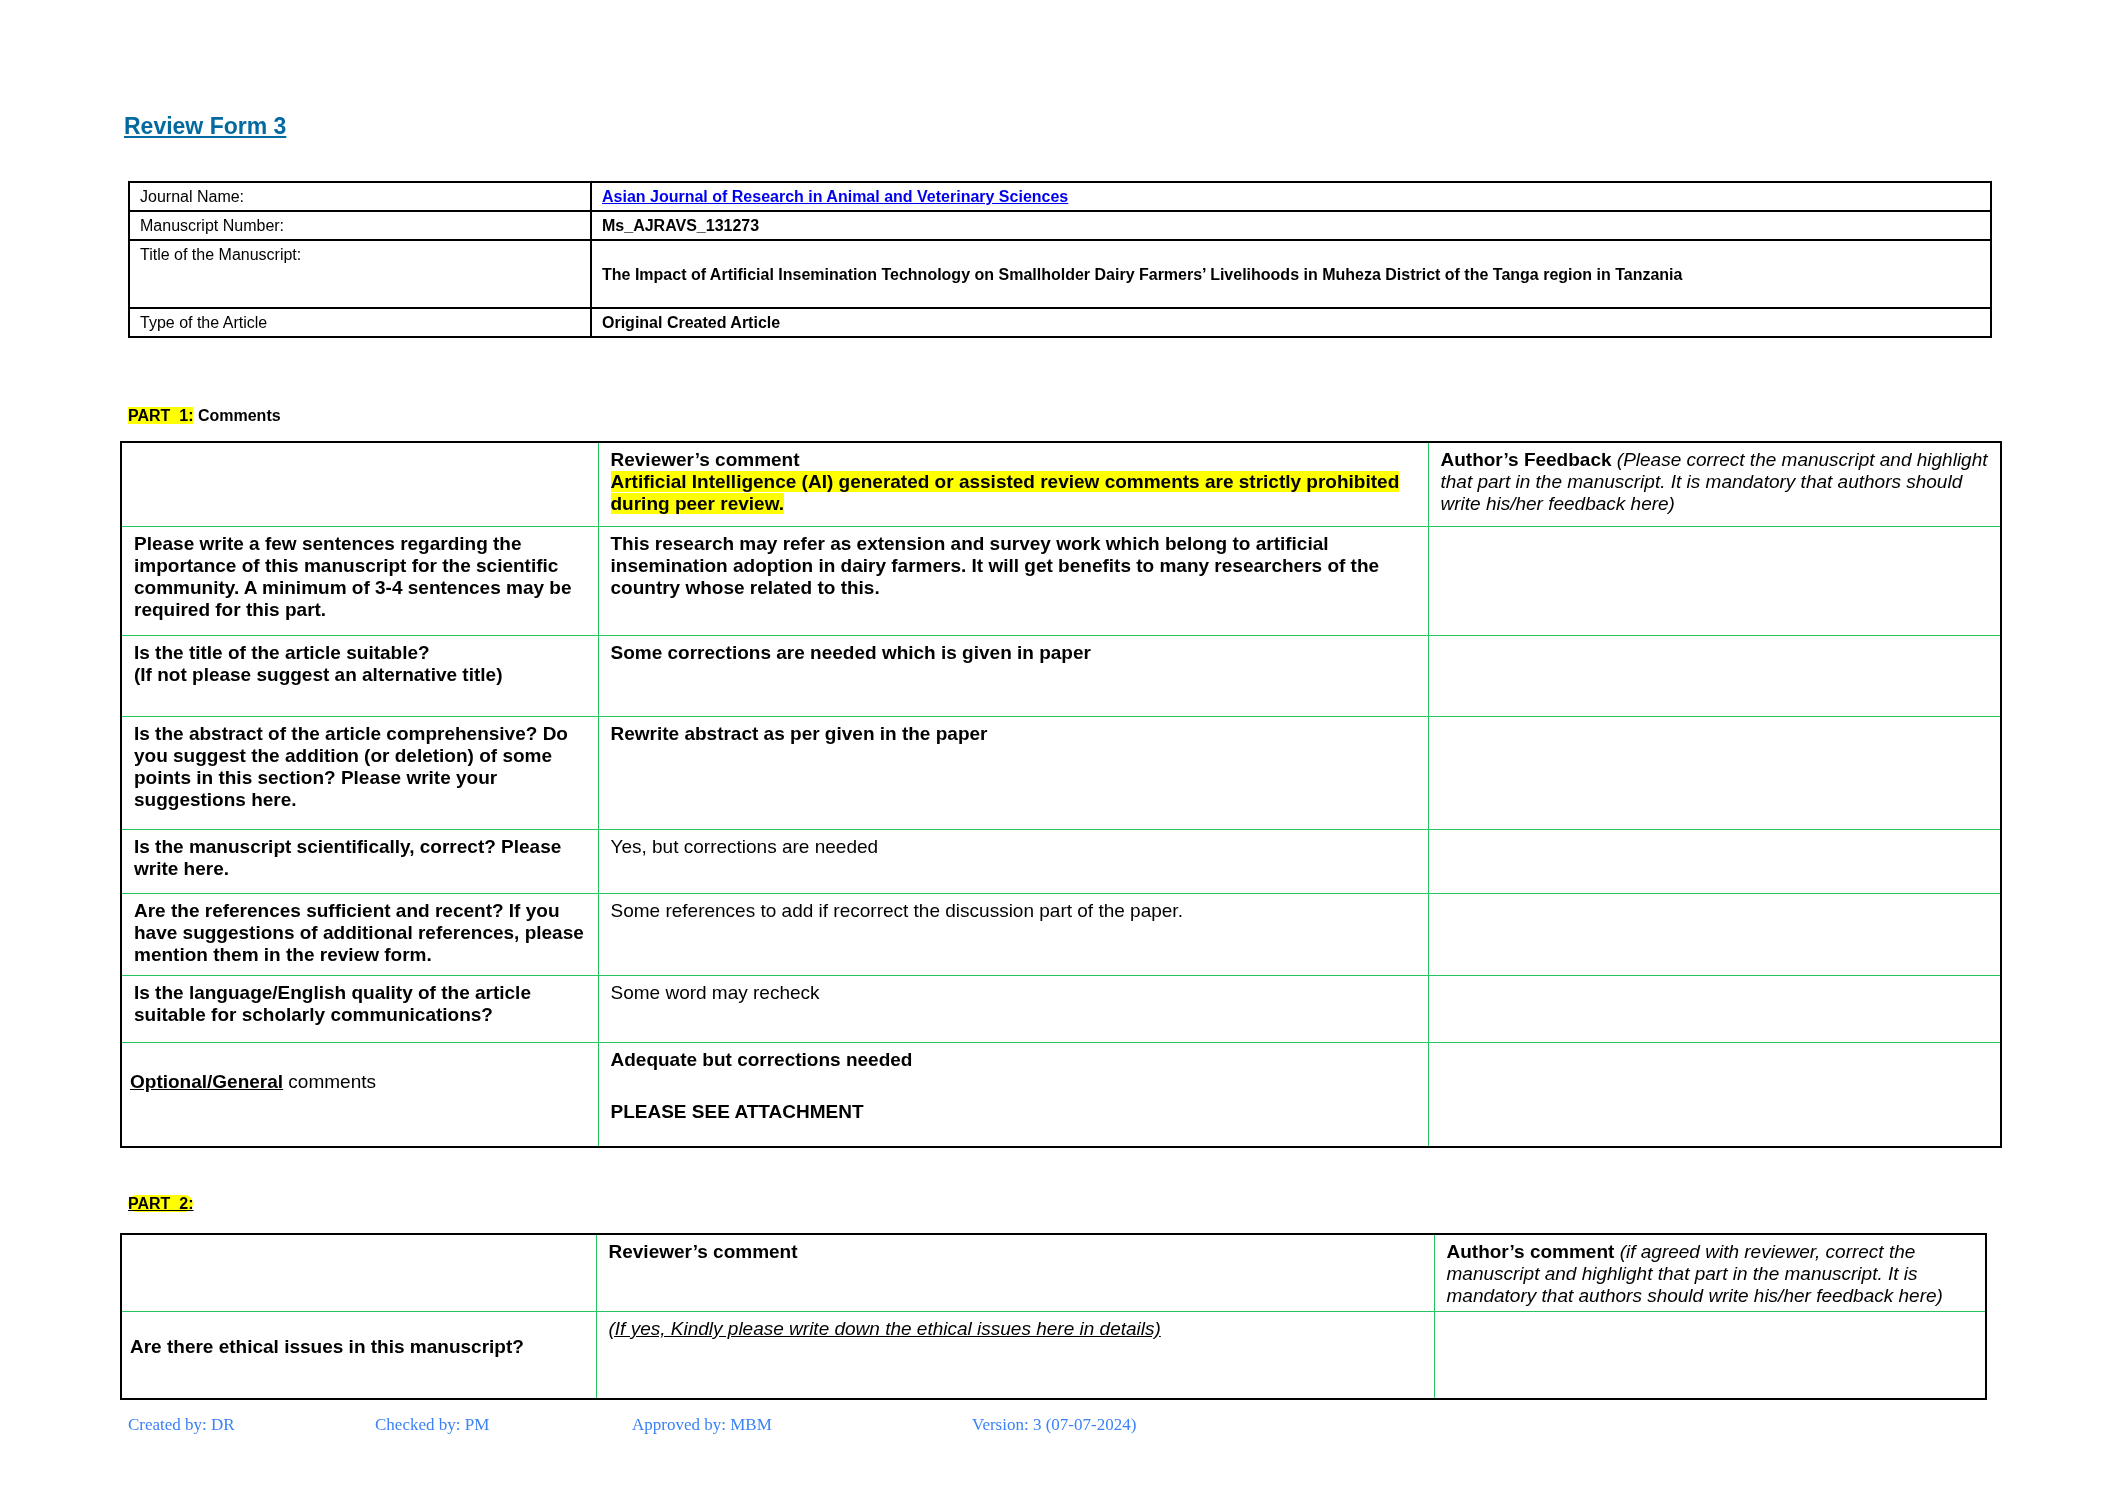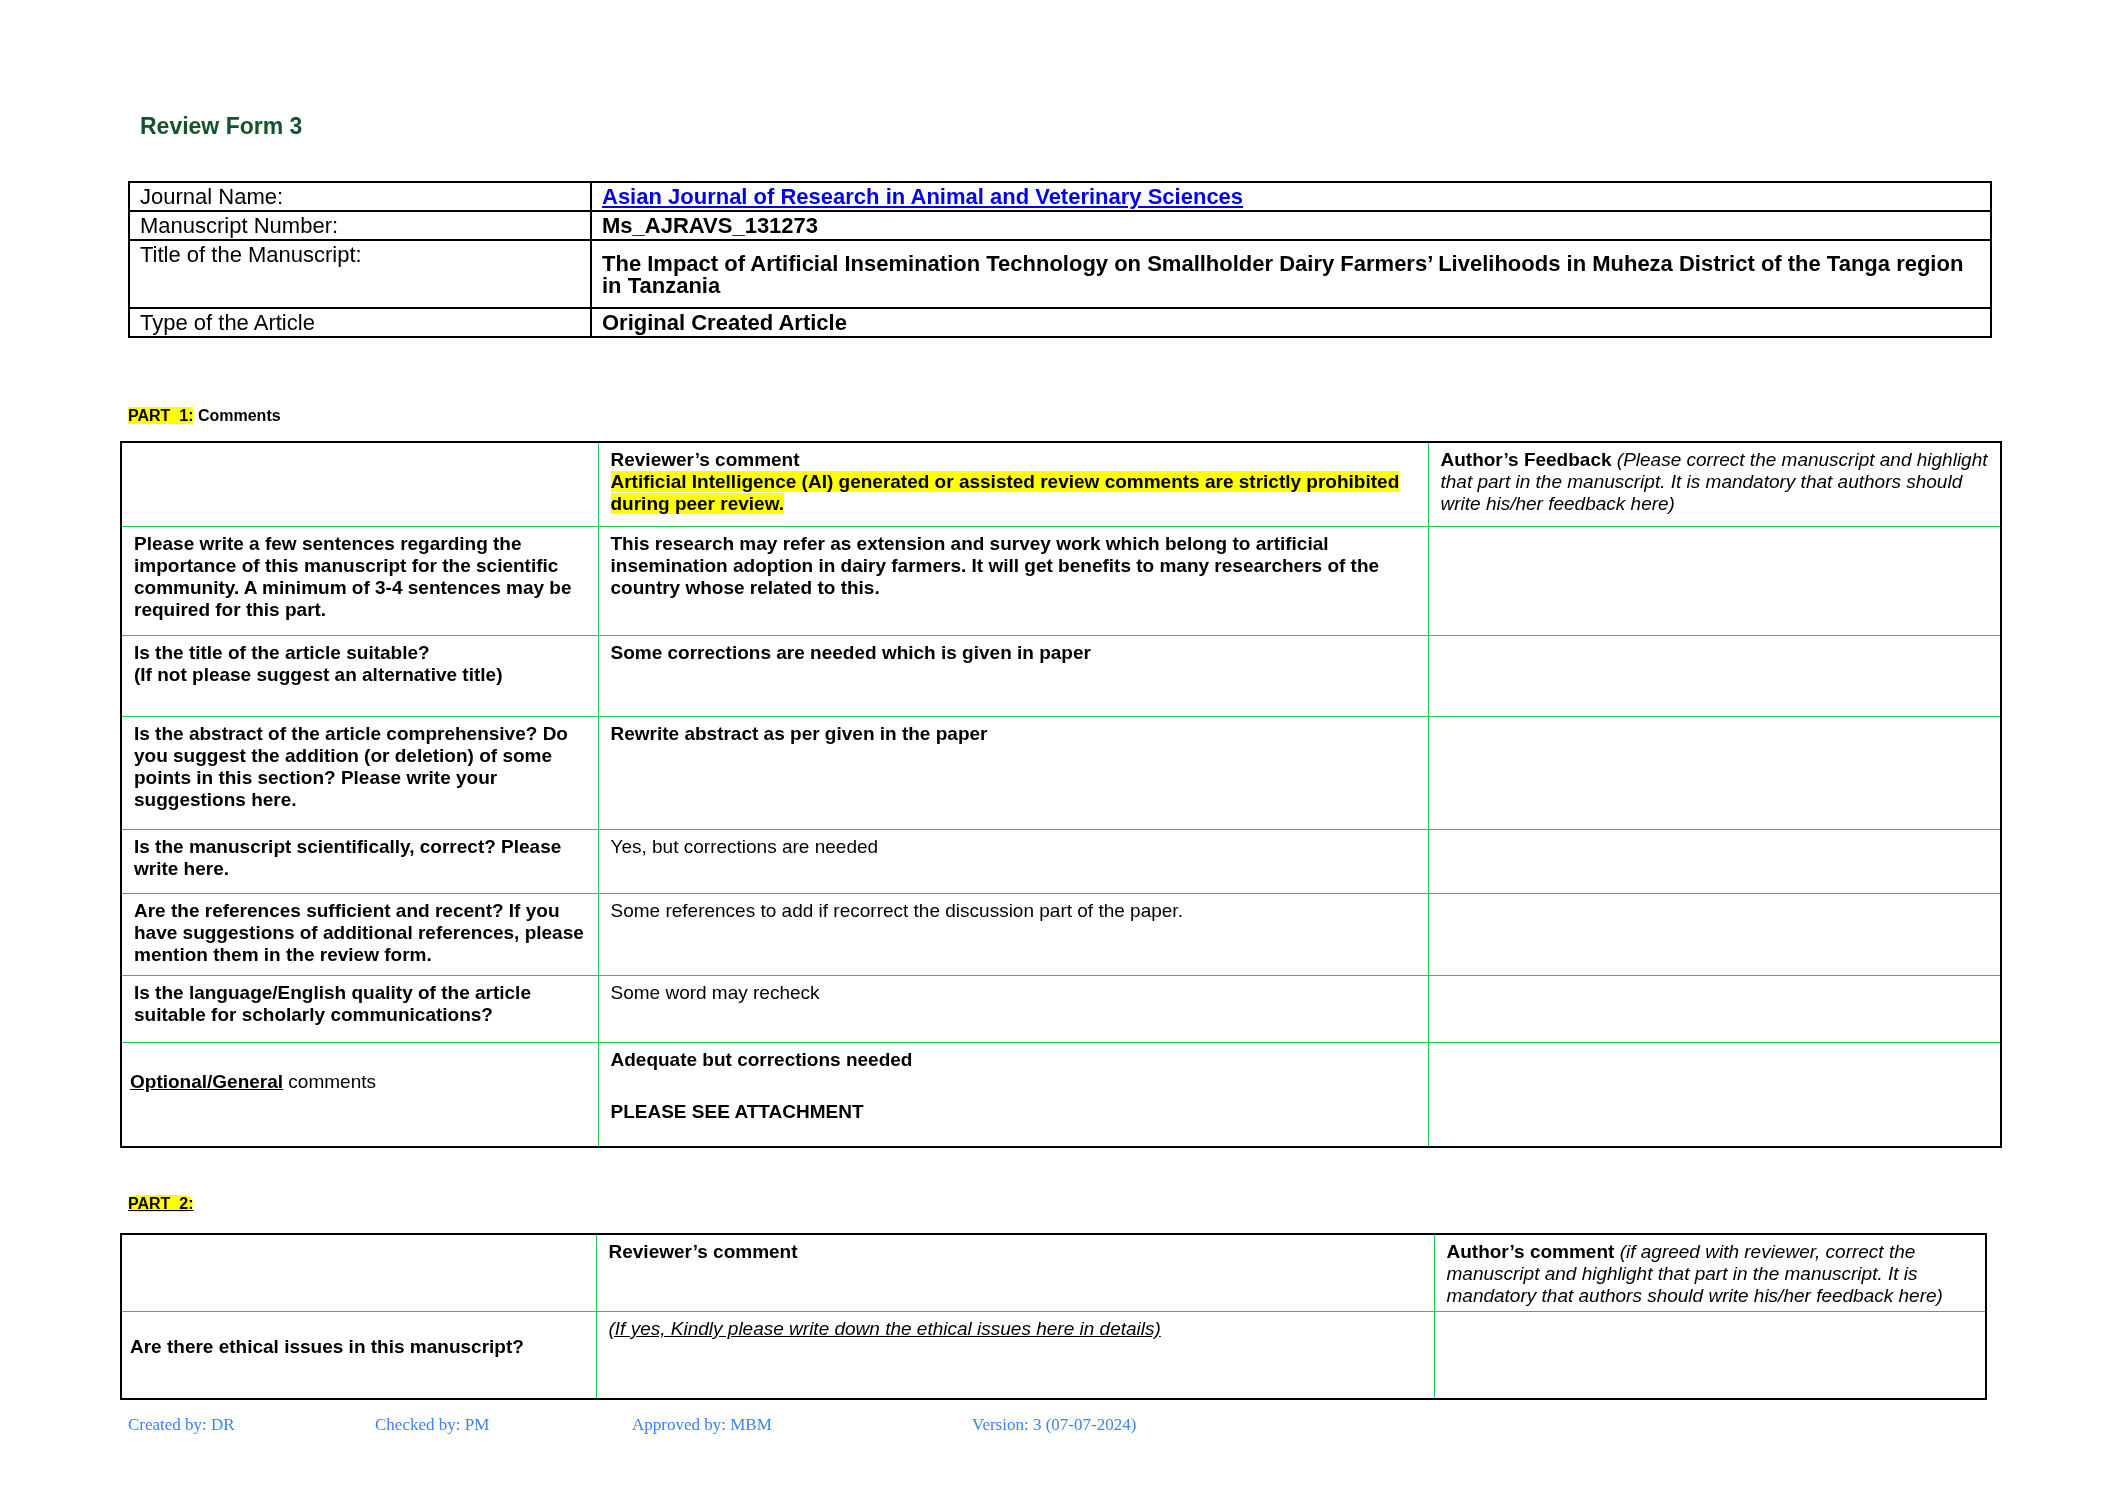--- a/index.html
+++ b/index.html
@@ -11,39 +11,40 @@
     box-sizing:border-box;
   }
   .page{
     padding:113px 0 0 120px;
     width:2117px;
     box-sizing:border-box;
   }
 
   
   .doc-title{
-    margin-left:20px;
+    margin-left:4px;
     font-size:23px;
     font-weight:bold;
-    color:#14532d;
+    color:#0369a1;
+    text-decoration:underline;
     display:inline-block;
   }
 
   
   table{border-collapse:collapse;table-layout:fixed;}
   td{vertical-align:top;box-sizing:border-box;}
 
   .journal-table{
     margin:41px 0 0 8px;
     width:1862px;
     border:2px solid #000;
   }
   .journal-table td{
     border:2px solid #000;
-    font-size:22px;
+    font-size:16px;
     line-height:22px;
     padding:3px 10px 2px 10px;
   }
   .journal-table .lbl{font-weight:normal;}
   .journal-table .val{font-weight:bold;}
   .j-link{
     color:#0000ee;
     font-weight:bold;
     text-decoration:underline;
     cursor:pointer;

